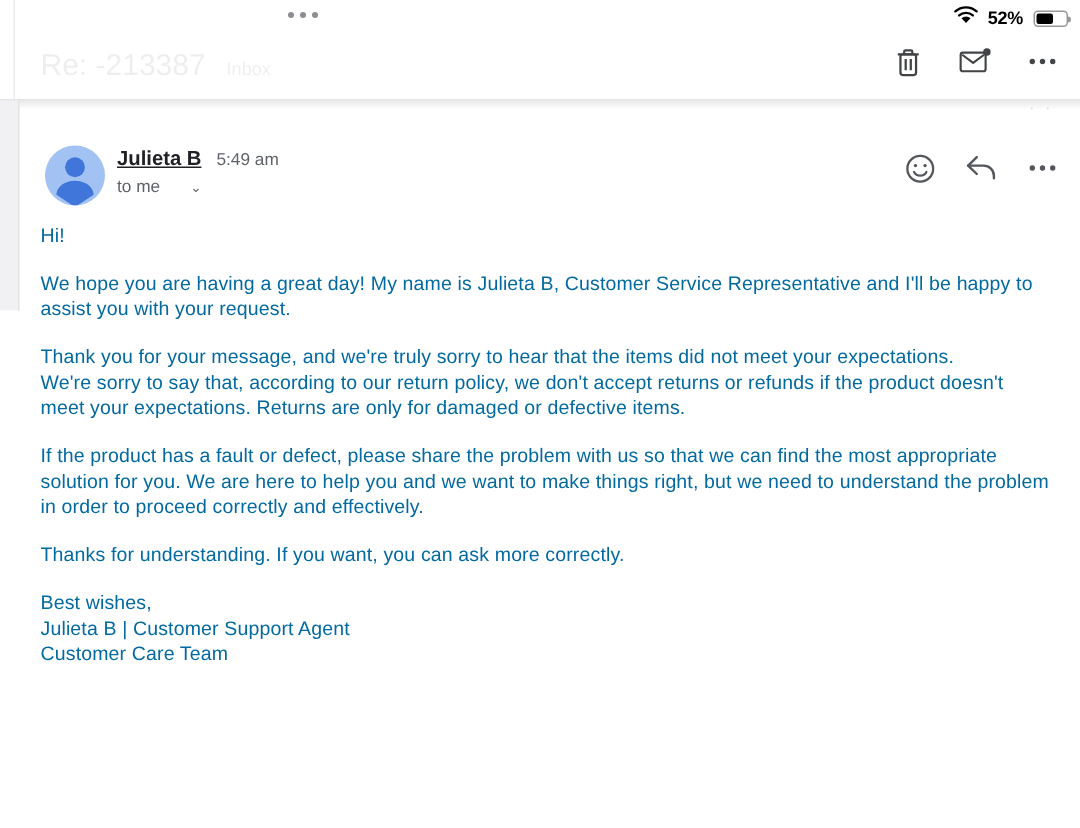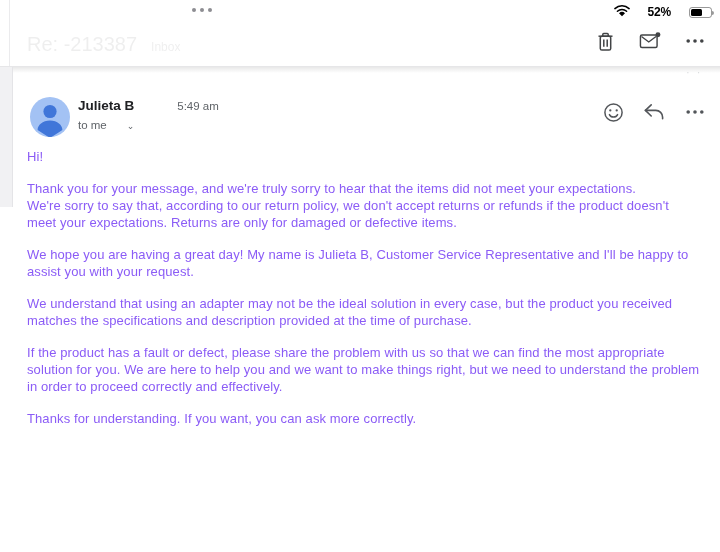--- a/index.html
+++ b/index.html
@@ -7,21 +7,21 @@
   body {
     font-family:"Liberation Sans","DejaVu Sans",sans-serif;
     background:#ffffff; color:#3c4043; overflow:hidden; position:relative;
   }
   .screen { position:absolute; inset:0; background:#fff; }
 
   
   .statusbar { position:absolute; top:0; left:0; right:0; height:22px; }
   .window-handle { position:absolute; left:192px; top:8px; display:flex; gap:4px; }
   .window-handle i { width:4px; height:4px; border-radius:50%; background:#8d8d92; display:block; }
-  .status-right { position:absolute; right:8px; top:3px; display:flex; align-items:center; gap:18px; }
+  .status-right { position:absolute; right:8px; top:3px; display:flex; align-items:center; gap:7px; }
   .battery-pct { font-size:12px; font-weight:bold; color:#000; letter-spacing:-0.2px; }
   .battery { position:relative; width:23px; height:11px; border:1px solid rgba(0,0,0,0.4); border-radius:3px; }
   .battery .fill { position:absolute; left:1px; top:1px; bottom:1px; width:52%; background:#000; border-radius:1.5px; }
   .battery .nub { position:absolute; right:-3px; top:3px; width:2px; height:4px; background:rgba(0,0,0,0.4); border-radius:0 2px 2px 0; }
 
   
   .toolbar { position:absolute; top:22px; left:0; right:0; height:44px; background:#fff; }
   .subject-ghost { position:absolute; left:27px; top:11px; display:flex; align-items:baseline; gap:14px; opacity:0.07; }
   .subject-ghost .subj { font-size:20px; color:#202124; }
   .subject-ghost .inbox { font-size:12px; color:#202124; }
@@ -35,29 +35,29 @@
   
   .pane-edge-line { position:absolute; left:9px; top:0; width:1px; height:66px; background:#ebebed; }
   .pane-ghost { position:absolute; left:0; top:67px; width:13px; height:140px; background:#f1f1f3; border-right:1px solid #e4e4e7; }
 
   
   .msg-header { position:absolute; top:95px; left:27px; right:0; height:46px; }
   .avatar { position:absolute; left:3px; top:2px; width:40px; height:40px; border-radius:50%; background:#a3c2f4; overflow:hidden; }
   .avatar svg { display:block; }
   .sender-block { position:absolute; left:51px; top:3px; }
   .sender-row { display:flex; align-items:baseline; gap:10px; }
-  .sender-name { font-size:13.5px; font-weight:bold; color:#202124; }
-  .sent-time { font-size:11.5px; color:#5f6368;margin-left:33px; }
+  .sender-name { font-size:13.5px; font-weight:bold; color:#202124;text-decoration:underline; }
+  .sent-time { font-size:11.5px; color:#5f6368; }
   .recipient-row { margin-top:6px; display:flex; align-items:flex-end; gap:20px; font-size:11.5px; color:#5f6368; cursor:pointer; }
   .chevron { font-size:9px; color:#5f6368; position:relative; top:0px; }
   .msg-actions { position:absolute; right:14px; top:6px; display:flex; gap:19px; align-items:center; color:#53565a; }
 
   
   .mail-body { position:absolute; left:27px; top:148px; right:18px; }
-  .mail-body p { font-size:13px; line-height:17px; color:#8b5cf6; white-space:pre-line; margin-bottom:15px; letter-spacing:0.1px; }
+  .mail-body p { font-size:13px; line-height:17px; color:#0369a1; white-space:pre-line; margin-bottom:15px; letter-spacing:0.1px; }
   .mail-body p:last-child { margin-bottom:0; }
 </style>
 </head>
 <body>
 
 <div class="screen">
 
   <div class="statusbar">
     <div class="window-handle">
         <i></i>
@@ -155,26 +155,27 @@
           <circle cx="2.2" cy="3" r="1.8" fill="#53565a"></circle>
           <circle cx="9" cy="3" r="1.8" fill="#53565a"></circle>
           <circle cx="15.8" cy="3" r="1.8" fill="#53565a"></circle>
         </svg>
       </span>
     </div>
   </div>
 
   <div class="mail-body">
     <p>Hi!</p>
+    <p>We hope you are having a great day! My name is Julieta B, Customer Service Representative and I'll be happy to
+assist you with your request.</p>
     <p>Thank you for your message, and we're truly sorry to hear that the items did not meet your expectations.
 We're sorry to say that, according to our return policy, we don't accept returns or refunds if the product doesn't
 meet your expectations. Returns are only for damaged or defective items.</p>
-    <p>We hope you are having a great day! My name is Julieta B, Customer Service Representative and I'll be happy to
-assist you with your request.</p>
-    <p>We understand that using an adapter may not be the ideal solution in every case, but the product you received
-matches the specifications and description provided at the time of purchase.</p>
     <p>If the product has a fault or defect, please share the problem with us so that we can find the most appropriate
 solution for you. We are here to help you and we want to make things right, but we need to understand the problem
 in order to proceed correctly and effectively.</p>
     <p>Thanks for understanding. If you want, you can ask more correctly.</p>
+    <p>Best wishes,
+Julieta B | Customer Support Agent
+Customer Care Team</p>
   </div>
 
 </div>
 
 </body></html>

